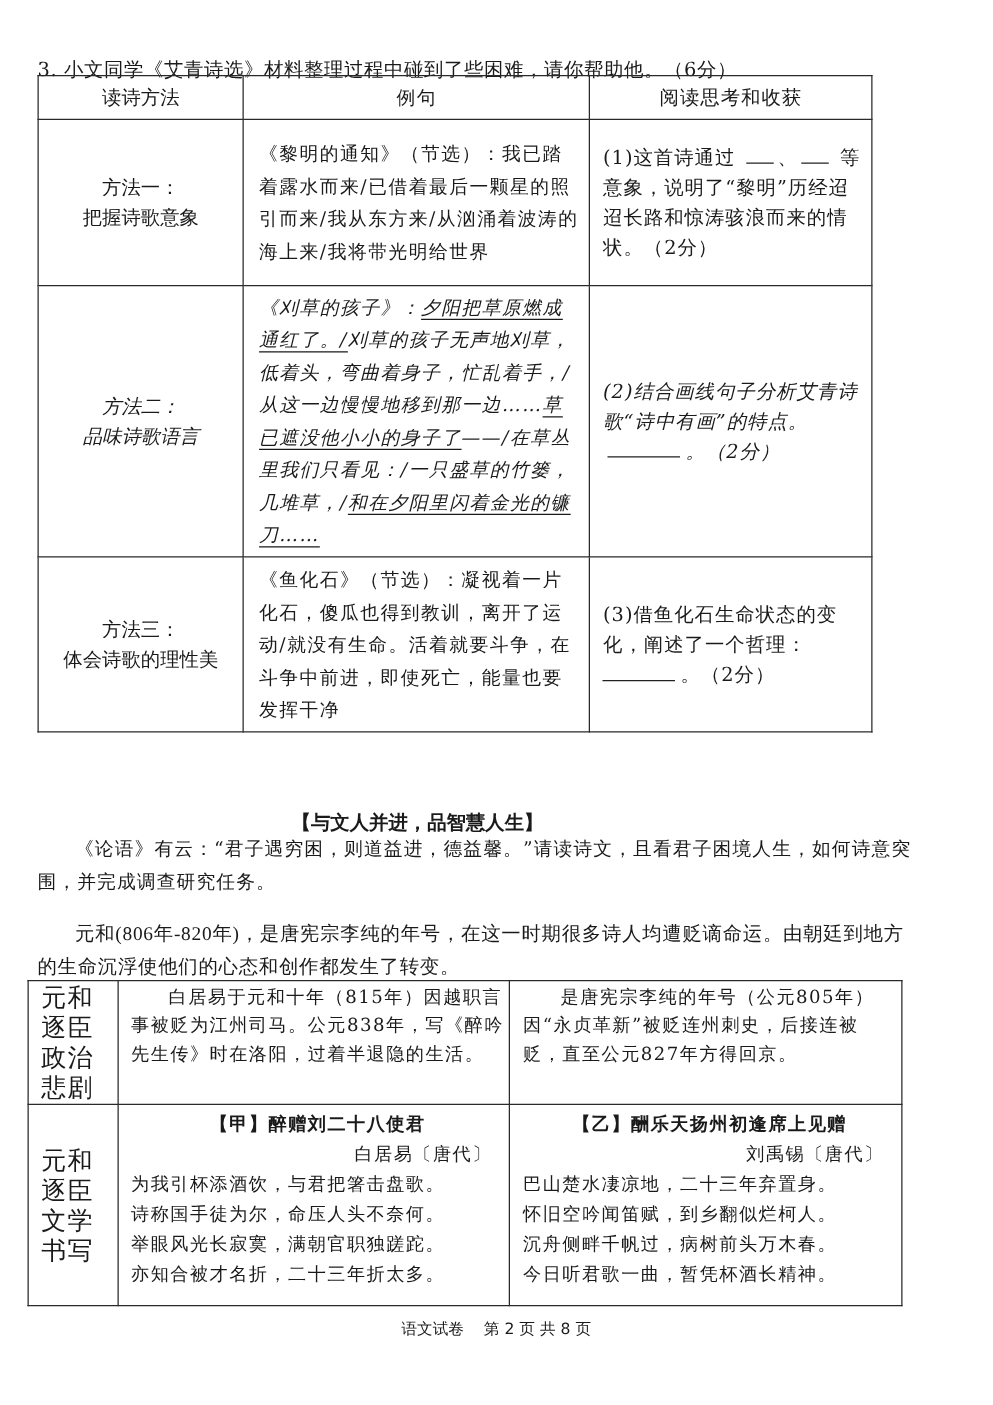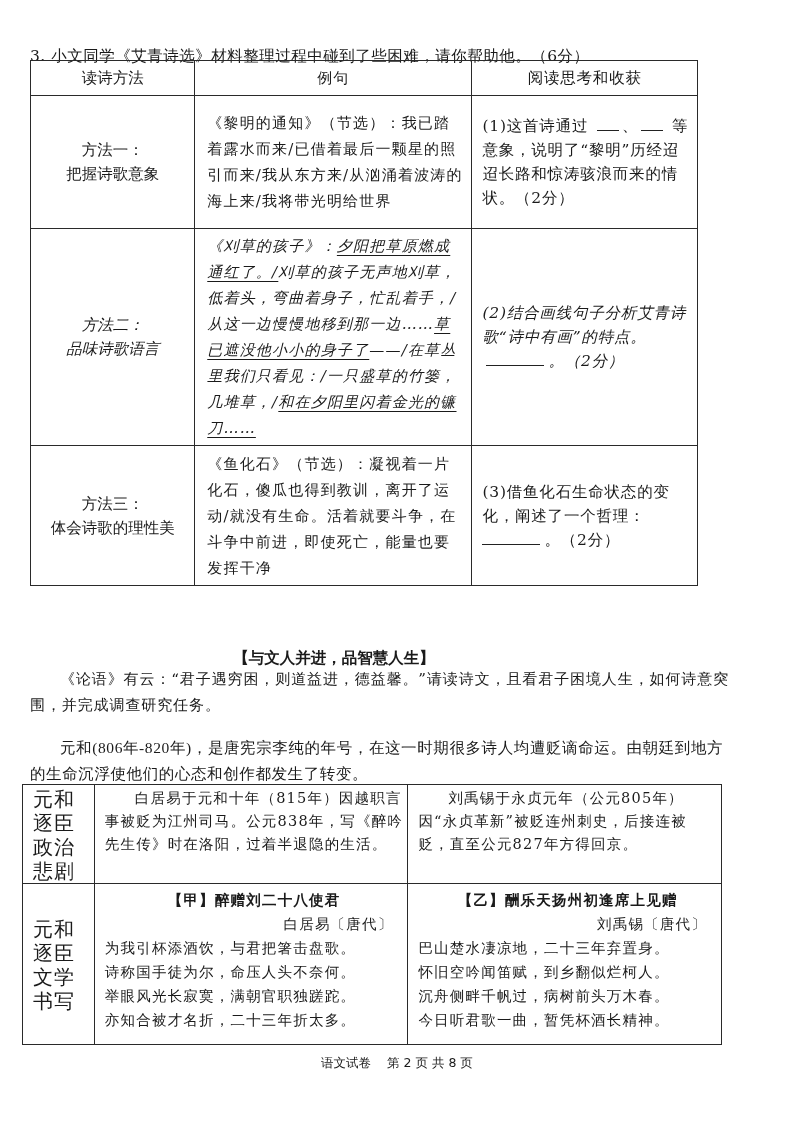--- a/index.html
+++ b/index.html
@@ -102,21 +102,21 @@
 <table class="t2">
   <tbody>
       <tr class="a">
     <td class="lab">
       <div>元和</div>
       <div>逐臣</div>
       <div>政治</div>
       <div>悲剧</div>
     </td>
     <td class="mid indent">白居易于元和十年（815年）因越职言事被贬为江州司马。公元838年，写《醉吟先生传》时在洛阳，过着半退隐的生活。</td>
-    <td class="rt indent">刘禹锡于永贞元年（公元805年）因“永贞革新”被贬连州刺史，后接连被贬，直至公元827年方得回京。</td>
+    <td class="rt indent">是唐宪宗李纯的年号（公元805年）因“永贞革新”被贬连州刺史，后接连被贬，直至公元827年方得回京。</td>
   </tr>
   <tr class="b">
     <td class="lab">
       <div>元和</div>
       <div>逐臣</div>
       <div>文学</div>
       <div>书写</div>
     </td>
     <td class="mid">
       <div class="poem-title">【甲】醉赠刘二十八使君</div>

